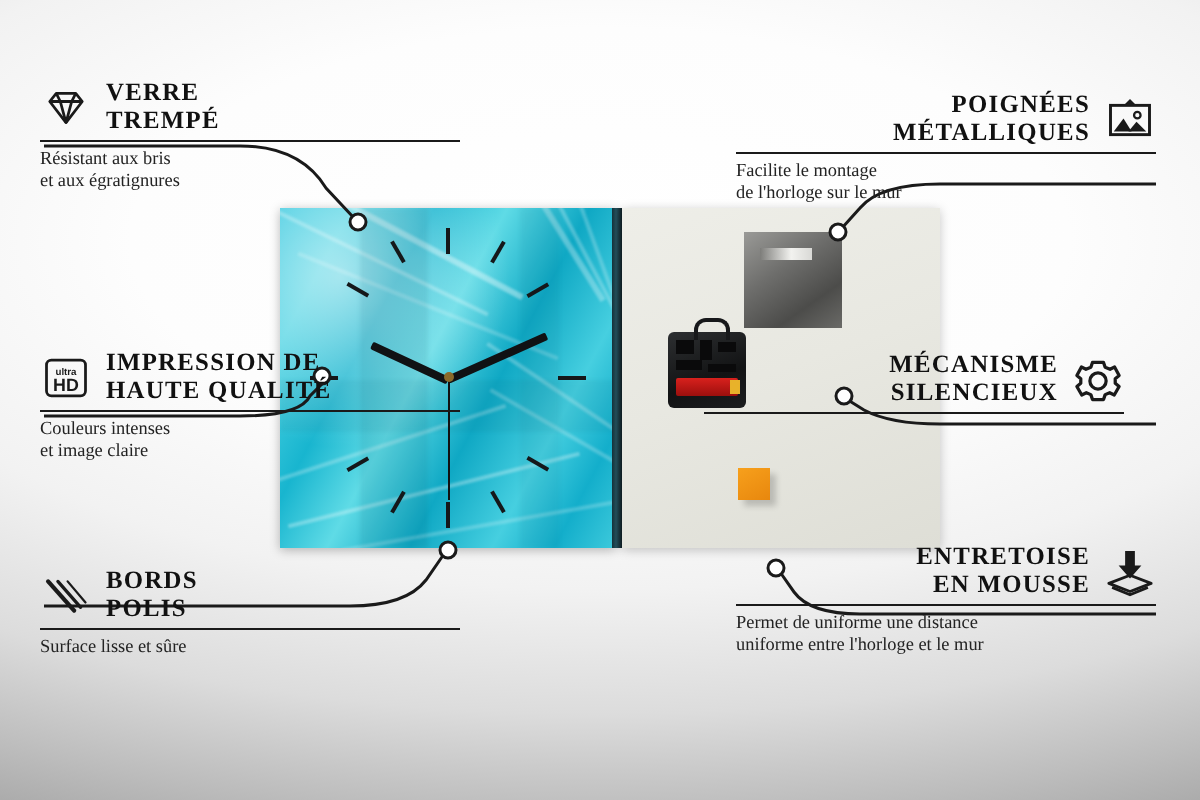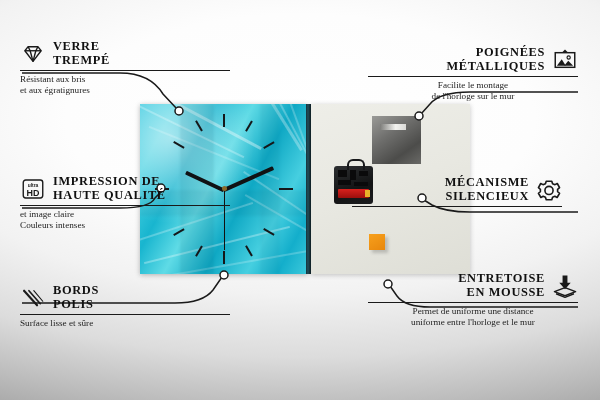--- a/index.html
+++ b/index.html
@@ -23,21 +23,21 @@
     font-weight:bold;font-size:12.4px;line-height:13.6px;
     letter-spacing:.65px;color:#111;text-transform:uppercase;
   }
   .feat.left .ttl{text-align:left;}
   .feat.right .ttl{text-align:right;}
   .rule{height:0;border-top:1.5px solid #1a1a1a;margin:3px 0 3px 0;}
   .sub{
     font-family:"Liberation Serif", serif;
     font-size:9.2px;line-height:10.6px;color:#232323;
   }
-  .feat.right .sub{text-align:center;}
+  .feat.right .sub{text-align:left;}
   .ico{width:26px;height:26px;flex:0 0 26px;display:block;}
   
   #product{position:absolute;left:140px;top:104px;width:330px;height:170px;}
   .panel{position:absolute;top:0;height:170px;}
   #clockface{
     left:0;width:168px;
     background:
       radial-gradient(120% 120% at 18% 20%, rgba(255,255,255,.55) 0%, rgba(255,255,255,0) 42%),
       linear-gradient(118deg,#2fc6dd 0%,#49d2e2 14%,#18b5cf 30%,#5fdbe6 44%,#0fa8c4 60%,#46cfe0 76%,#13aecb 88%,#3ecadc 100%);
     box-shadow:0 1px 5px rgba(0,0,0,.28);
@@ -194,22 +194,22 @@
         <text x="16" y="14" text-anchor="middle" font-family="Liberation Sans, sans-serif" font-size="6" font-weight="bold" fill="#1a1a1a">ultra</text>
         <text x="16" y="24" text-anchor="middle" font-family="Liberation Sans, sans-serif" font-size="11" font-weight="bold" fill="#1a1a1a">HD</text>
       </svg>
       <div>
         <div class="ttl">IMPRESSION DE</div>
         <div class="ttl">HAUTE QUALITÉ</div>
       </div>
     </div>
     <div class="rule"></div>
     <div class="sub">
+      <div>Couleurs intenses</div>
       <div>et image claire</div>
-      <div>Couleurs intenses</div>
     </div>
   </div>
 
   <div class="feat left" style="left:20px;top:284px;">
     <div class="head">
       <svg class="ico" viewBox="0 0 32 32">
         <g stroke="#1a1a1a" stroke-linecap="round">
           <path d="M5,7 L21,25" stroke-width="2.6"></path>
           <path d="M11,7 L25,23" stroke-width="2"></path>
           <path d="M17,7 L28,20" stroke-width="1.4"></path>

